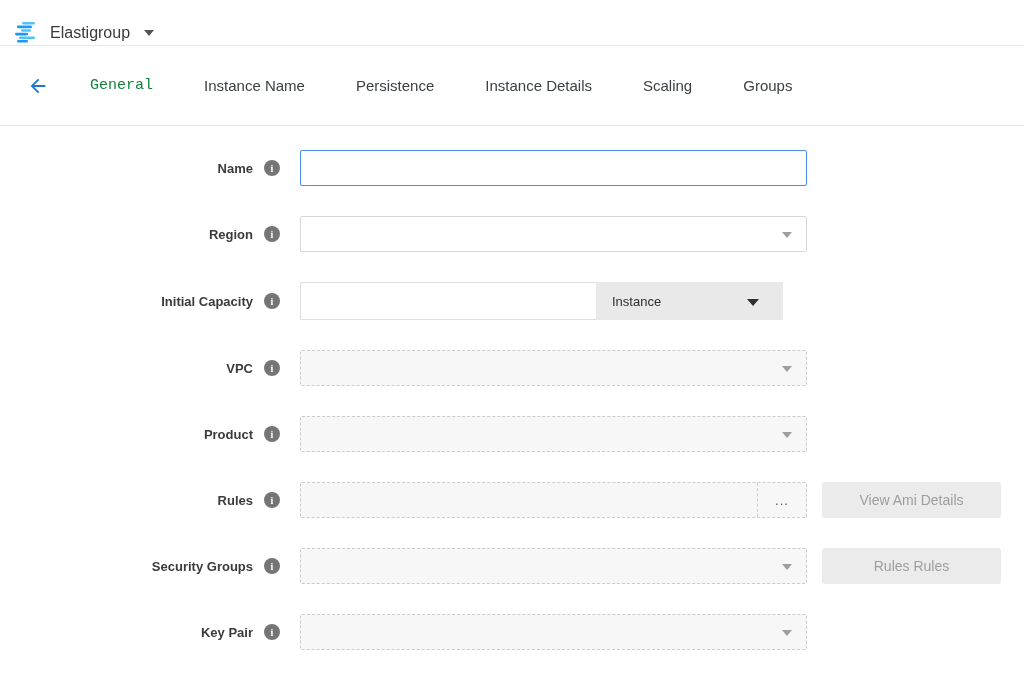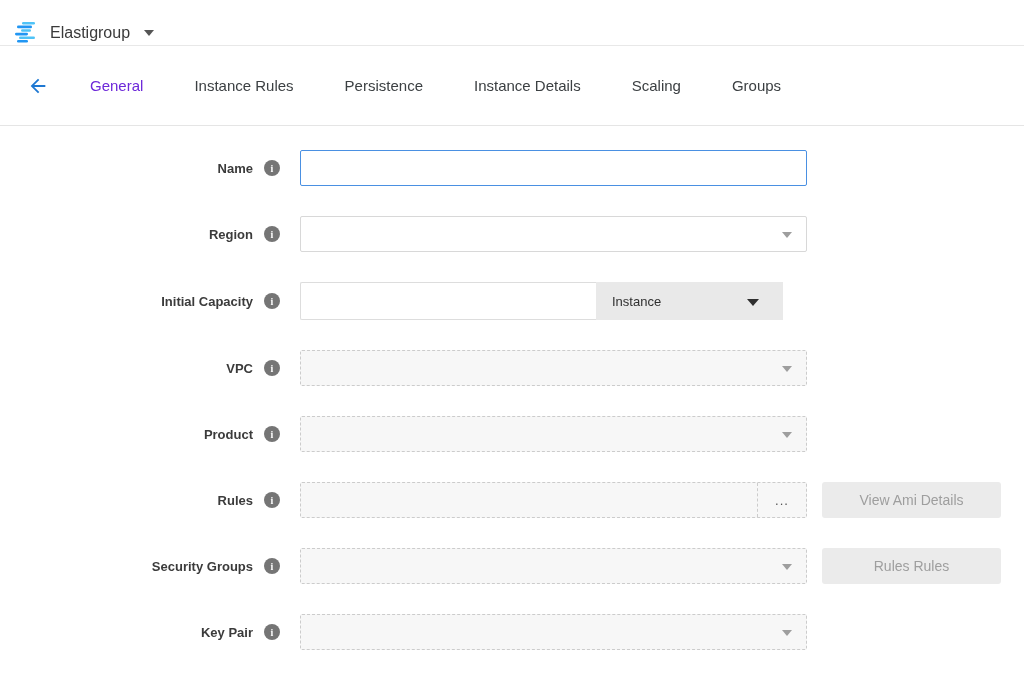--- a/index.html
+++ b/index.html
@@ -16,21 +16,21 @@
     border-right:5px solid transparent; border-top:6px solid #555; margin-left:4px; }
 
   
   .tab-bar { height:80px; display:flex; align-items:center; background:#fff;
     border-bottom:1px solid #e5e5e5; padding:0 20px; }
   .back-btn { width:36px; height:36px; display:flex; align-items:center; justify-content:center;
     cursor:pointer; margin-right:32px; }
   .tabs { display:flex; align-items:center; }
   .tab { font-size:15px; color:#3c4043; margin-right:47px; padding:6px 2px; cursor:pointer;
     white-space:nowrap; }
-  .tab.active { color:#6d28d9; }
+  .tab.active { color:#15803d;font-family:Liberation Mono, monospace; }
 
   
   .form-area { padding-top:24px; }
   .form-row { display:flex; align-items:center; margin-bottom:30px; }
   .label-cell { width:280px; display:flex; align-items:center; justify-content:flex-end; gap:11px; }
   .field-label { font-size:13px; font-weight:bold; color:#3b3b3b; text-align:right; }
   .info-icon { width:16px; height:16px; border-radius:50%; background:#757575; color:#fff;
     display:flex; align-items:center; justify-content:center; font-size:10px; font-weight:bold;
     font-family:"Liberation Serif", serif; cursor:pointer; flex:0 0 auto; }
   .control-cell { width:507px; margin-left:20px; position:relative; display:flex; }
@@ -85,21 +85,21 @@
 </div>
 
 <div class="tab-bar">
   <div class="back-btn">
     <svg width="22" height="22" viewBox="0 0 24 24">
       <path d="M20 11H7.83l5.59-5.59L12 4l-8 8 8 8 1.41-1.41L7.83 13H20v-2z" fill="#1e78d2"></path>
     </svg>
   </div>
   <div class="tabs">
     <span class="tab active">General</span>
-    <span class="tab">Instance Rules</span>
+    <span class="tab">Instance Name</span>
     <span class="tab">Persistence</span>
     <span class="tab">Instance Details</span>
     <span class="tab">Scaling</span>
     <span class="tab">Groups</span>
   </div>
 </div>
 
 <div class="form-area">
 
   <div class="form-row">

